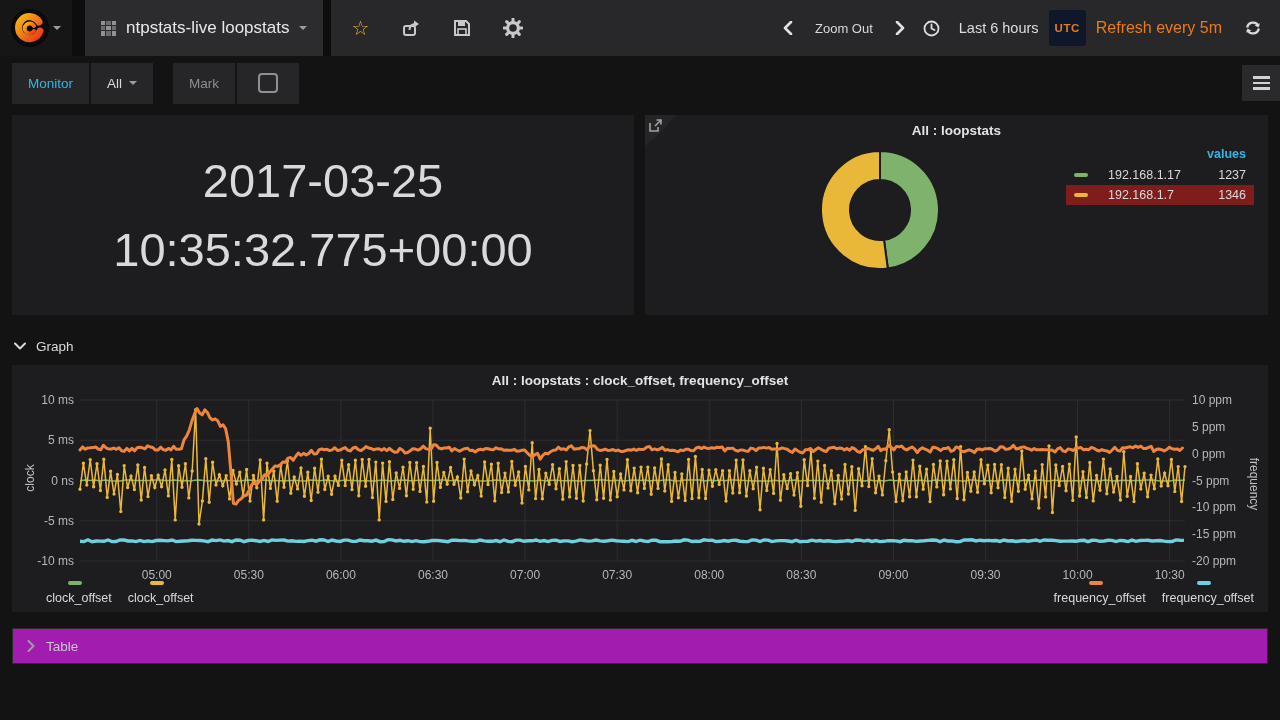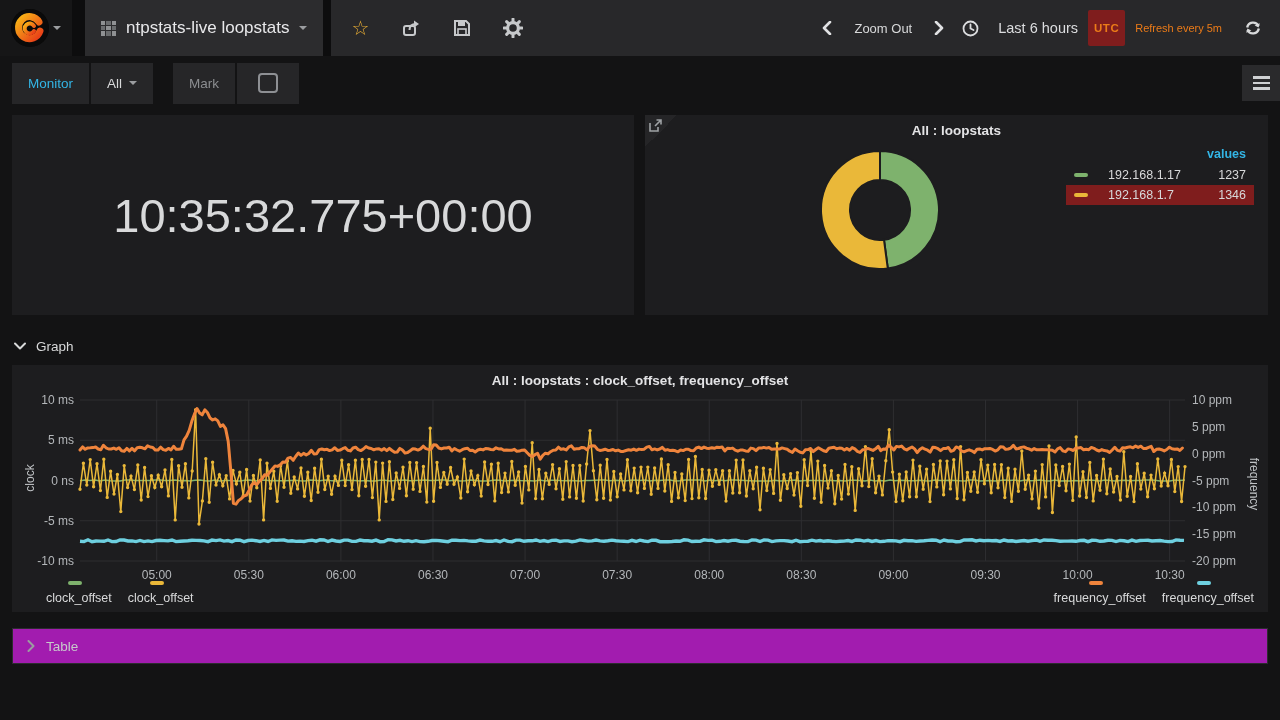--- a/index.html
+++ b/index.html
@@ -21,22 +21,22 @@
   .dash-grid-icon span { background:#8f9193; }
   .dash-grid-icon span:nth-child(2n) { background:#6a6c6e; }
   .dash-title { font-size:17px; color:#e8e8ea; }
   .caret { width:0; height:0; border-left:4px solid transparent; border-right:4px solid transparent; border-top:4px solid #9b9da0; display:inline-block; }
   .nb-icons { flex:1; padding:0 14px 0 16px; gap:25px; background:#28282a; }
   .nb-iconbtn { width:26px; height:26px; display:flex; align-items:center; justify-content:center; cursor:pointer; }
   .star-glyph { color:#e2a934; font-size:20px; line-height:1; }
   .nb-right { margin-left:auto; display:flex; align-items:center; gap:10px; }
   .nb-textbtn { font-size:13px; color:#d8d9da; cursor:pointer; padding:0 4px; }
   .nb-time { display:flex; align-items:center; gap:19px; font-size:14.5px; color:#dcdddf; cursor:pointer; }
-  .utc-badge { background:#7f1d1d; color:#eb7b18; font-size:11.5px; font-weight:bold; padding:12px 6px; border-radius:2px; letter-spacing:.5px; }
-  .refresh-label { color:#eb7b18; font-size:11px; cursor:pointer; margin-right:8px; }
+  .utc-badge { background:#0f172a; color:#eb7b18; font-size:11.5px; font-weight:bold; padding:12px 6px; border-radius:2px; letter-spacing:.5px; }
+  .refresh-label { color:#eb7b18; font-size:16px; cursor:pointer; margin-right:8px; }
   svg.icon { display:block; }
   
   .submenu { display:flex; align-items:center; margin:6px 0 0 12px; height:42px; }
   .sm-btn { height:41px; background:#262628; display:flex; align-items:center; padding:0 16px; margin-right:2px; cursor:pointer; font-size:13.5px; }
   .sm-btn.monitor { color:#33b5e5; }
   .sm-btn.all { color:#d8d9da; gap:7px; }
   .sm-btn.mark { color:#8b8d90; margin-left:18px; }
   .sm-btn.checkbox-btn { width:62px; justify-content:center; }
   .sm-checkbox { width:20px; height:20px; border:2px solid #8e9094; border-radius:4px; background:transparent; }
   .hamburger { margin-left:auto; width:38px; height:36px; background:#2a2a2c; display:flex; flex-direction:column; align-items:center; justify-content:center; gap:3px; cursor:pointer; }
@@ -185,20 +185,21 @@
   </div>
   <div class="hamburger">
     <span></span>
       <span></span>
       <span></span>
   </div>
 </div>
 
 <div class="row1">
   <div class="panel clock-panel">
+    <div class="clock-line">2017-03-25</div>
     <div class="clock-line">10:35:32.775+00:00</div>
   </div>
   <div class="panel pie-panel">
     <div class="corner-fold">
       <svg class="icon" width="13" height="13" viewBox="0 0 13 13">
         <path d="M1 4 V12 H9 V8" fill="none" stroke="#9fa2a5" stroke-width="1.6"></path>
         <path d="M6 7 L12 1 M7.5 1 H12 V5.5" fill="none" stroke="#9fa2a5" stroke-width="1.6"></path>
       </svg>
     </div>
     <div class="panel-title">All : loopstats</div>

